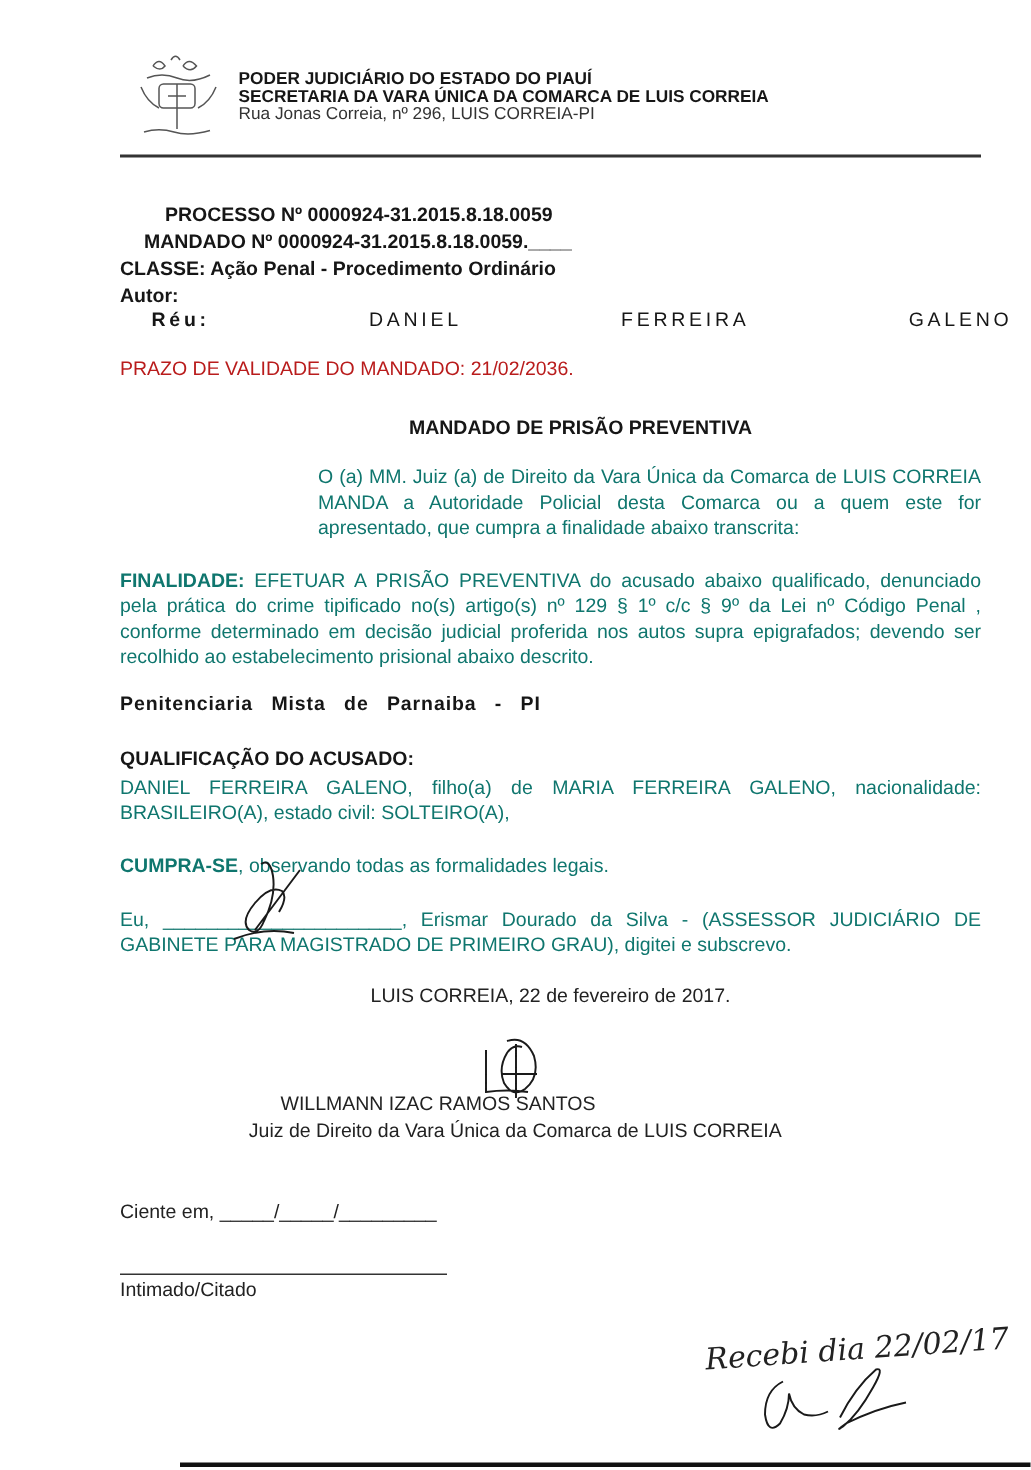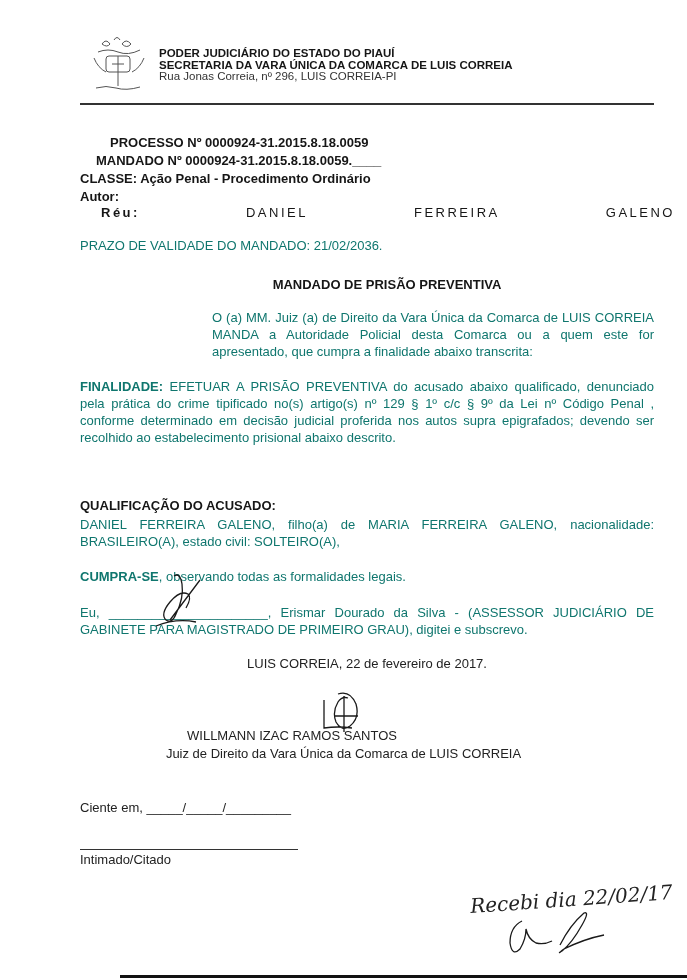--- a/index.html
+++ b/index.html
@@ -46,31 +46,32 @@
 <div class="abs line f13 bold" style="top:153px;padding-left:16px;">MANDADO  Nº 0000924-31.2015.8.18.0059.____</div>
 <div class="abs line f13 bold" style="top:171px;">CLASSE: Ação Penal - Procedimento Ordinário</div>
 <div class="abs line f13 bold" style="top:189px;">Autor:</div>
 <div class="abs reu-row">
   <span class="bold">Réu:</span>
   <span>DANIEL</span>
   <span>FERREIRA</span>
   <span>GALENO</span>
 </div>
 
-<div class="abs line f13" style="top:238px; color:#0f766e;">PRAZO DE VALIDADE DO MANDADO:  21/02/2036.</div>
+<div class="abs line f13" style="top:238px; color:#b91c1c;">PRAZO DE VALIDADE DO MANDADO:  21/02/2036.</div>
 
 <div class="abs center f13 bold" style="top:277px; left:100px; width:574px;">MANDADO  DE PRISÃO PREVENTIVA</div>
 
 <div class="abs para col just" style="top:309px;">O (a) MM. Juiz (a) de Direito da Vara Única  da Comarca de LUIS CORREIA MANDA a Autoridade Policial desta Comarca ou a quem este for apresentado, que cumpra a finalidade abaixo transcrita:</div>
 
 <div class="abs para full just" style="top:378px;">
   <span class="bold">FINALIDADE:</span><span> EFETUAR A PRISÃO PREVENTIVA do acusado abaixo qualificado, denunciado pela prática do crime tipificado no(s) artigo(s) nº  129  § 1º c/c § 9º da Lei nº Código Penal , conforme determinado em decisão judicial proferida nos autos supra epigrafados; devendo ser recolhido ao estabelecimento prisional abaixo descrito.</span>
 </div>
 
 <div class="abs f13 bold" style="top:461px; left:80px; width:574px; display:flex; justify-content:space-between; letter-spacing:0.6px; white-space:nowrap;">
+  <span style="word-spacing:8px;">Penitenciaria Mista de Parnaiba - PI</span>
 </div>
 
 <div class="abs line f13 bold" style="top:498px;">QUALIFICAÇÃO DO ACUSADO:</div>
 <div class="abs para full just" style="top:516px;">DANIEL FERREIRA GALENO, filho(a) de MARIA FERREIRA GALENO, nacionalidade: BRASILEIRO(A), estado civil: SOLTEIRO(A),</div>
 
 <div class="abs para full" style="top:568px;">
   <span class="bold">CUMPRA-SE</span><span>, observando todas as formalidades legais.</span>
 </div>
 
 <div class="abs para full just" style="top:604px;">

